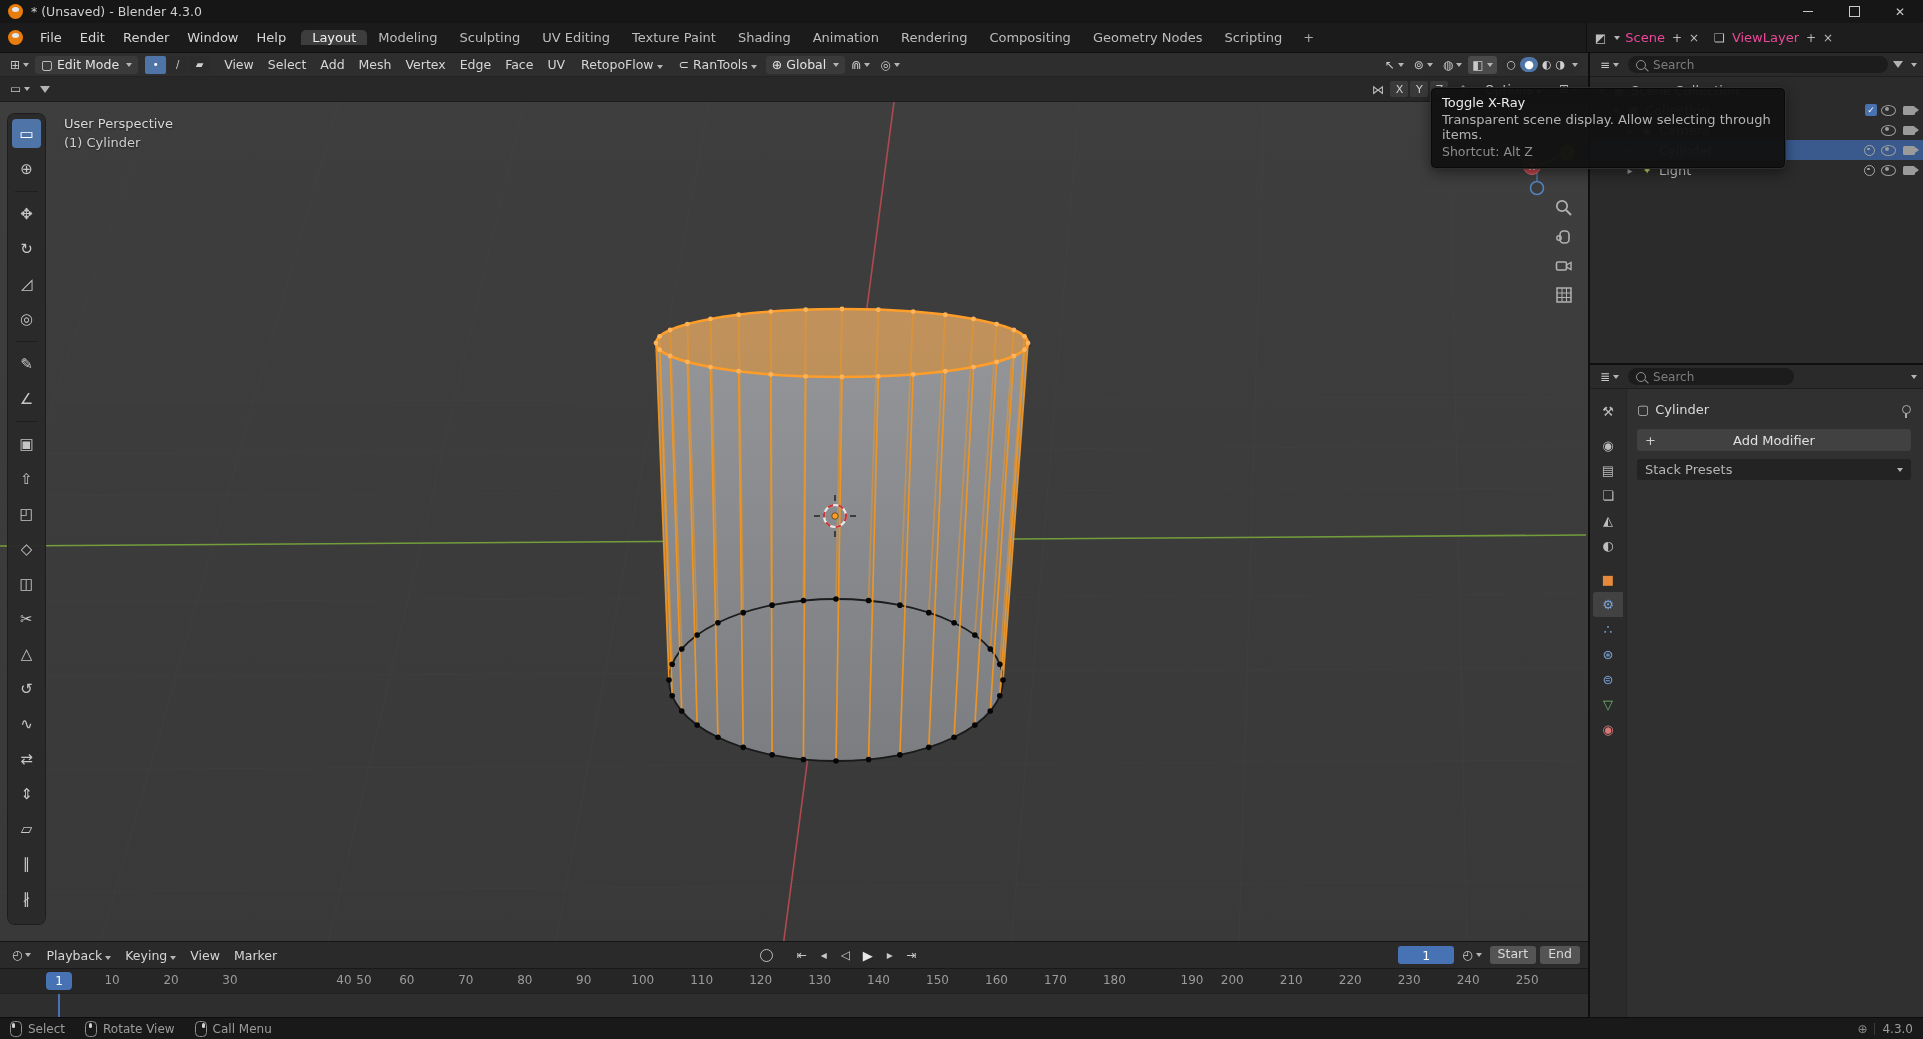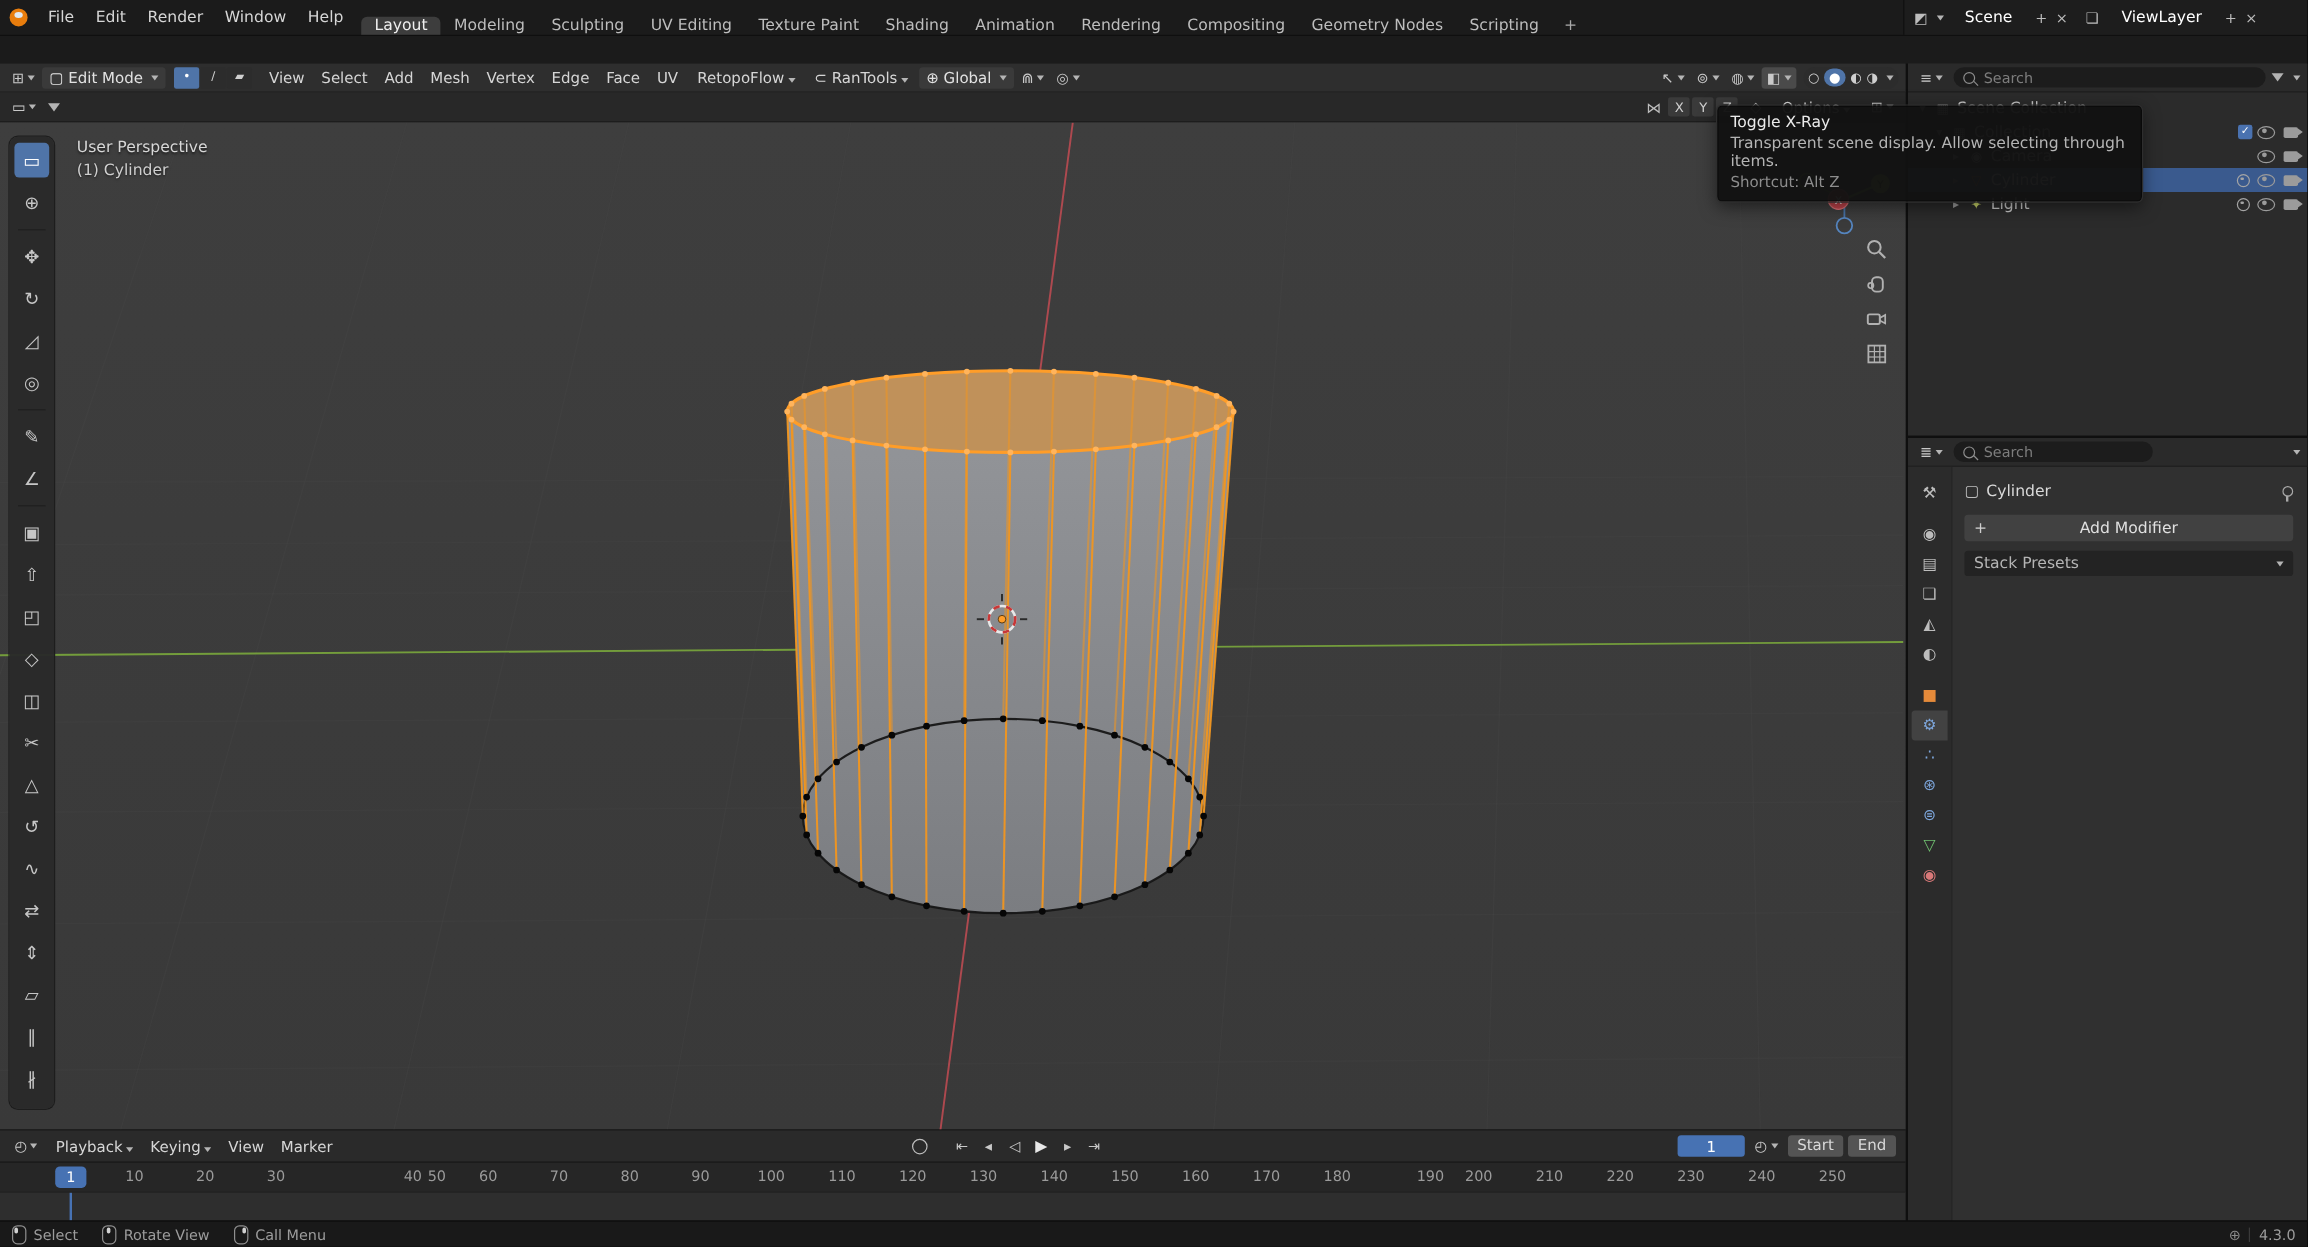--- a/index.html
+++ b/index.html
@@ -17,26 +17,26 @@
   .blogo{width:15px;height:15px;border-radius:50%;background:#e87d0d;position:relative;margin:0 8px 0 8px;}
   .blogo::after{content:"";position:absolute;left:4px;top:3px;width:7px;height:5px;border-radius:50%;background:#dfe8f2;}
   .win-btns{margin-left:auto;display:flex;height:100%;}
   .win-btn{width:46px;height:100%;display:flex;align-items:center;justify-content:center;color:#c9c9c9;font-size:12px;}
   .win-btn .sq{width:9px;height:9px;border:1px solid #c9c9c9;}
   .win-btn .mini{width:10px;height:1px;background:#c9c9c9;}
 
   
   .topbar{height:29px;background:#1b1b1b;display:flex;align-items:stretch;border-bottom:1px solid #0f0f0f;}
   .menu-item{padding:0 9px;display:flex;align-items:center;color:#d6d6d6;}
-  .ws-wrap{display:flex;align-items:flex-end;margin-left:6px;}
+  .ws-wrap{display:flex;align-items:center;margin-left:6px;}
   .ws-tab{padding:0 11px;display:flex;align-items:center;color:#bdbdbd;}
   .ws-tab.active{background:#3d3d3d;color:#efefef;border-radius:5px 5px 0 0;}
   .ws-add{padding:0 10px;display:flex;align-items:center;color:#a8a8a8;}
   .scene-bar{margin-left:auto;width:337px;border-left:1px solid #0f0f0f;display:flex;align-items:center;gap:3px;padding:0 6px;box-sizing:border-box;background:#1d1d1d;}
-  .scene-bar .lbl{color:#ffffff;margin:0 14px;}
+  .scene-bar .lbl{color:#ec4899;margin:0 2px;}
   .mini-ic{color:#bdbdbd;font-size:12px;padding:0 2px;}
 
   
   .main{position:absolute;top:53px;left:0;right:0;bottom:21px;display:flex;}
   .left-col{width:1588px;display:flex;flex-direction:column;border-right:2px solid #0f0f0f;}
 
   .vp-header{height:23px;background:#2e2e2e;display:flex;align-items:center;gap:2px;padding:0 6px;font-size:12.5px;border-bottom:1px solid #232323;}
   .dd{display:flex;align-items:center;background:#3a3a3a;border-radius:3px;height:18px;padding:0 6px;gap:4px;color:#e2e2e2;}
   .selbtns{display:flex;gap:1px;margin:0 5px;}
   .selbtn{width:21px;height:18px;background:#2c2c2c;border-radius:2px;display:flex;align-items:center;justify-content:center;color:#cfcfcf;font-size:10px;}
@@ -134,20 +134,33 @@
   .i-mouse.mmb::before{left:3px;}
   .i-mouse.rmb::before{right:1px;}
   .status-right{margin-left:auto;display:flex;align-items:center;gap:7px;}
   .vdiv{width:1px;height:12px;background:#3a3a3a;}
 </style>
 </head>
 <body>
 
 <div class="app">
 
+  <div class="titlebar">
+    <span class="blogo"></span>
+    <span>* (Unsaved) - Blender 4.3.0</span>
+    <div class="win-btns">
+      <div class="win-btn">
+          <span class="mini"></span>
+        </div>
+      <div class="win-btn">
+          <span class="sq"></span>
+        </div>
+      <div class="win-btn">✕</div>
+    </div>
+  </div>
 
   <div class="topbar">
     <span class="blogo" style="margin-top:7px;"></span>
     <div class="row" id="menu-items" style="align-self:stretch;">
         <div class="menu-item">File</div>
         <div class="menu-item">Edit</div>
         <div class="menu-item">Render</div>
         <div class="menu-item">Window</div>
         <div class="menu-item">Help</div>
       </div>

